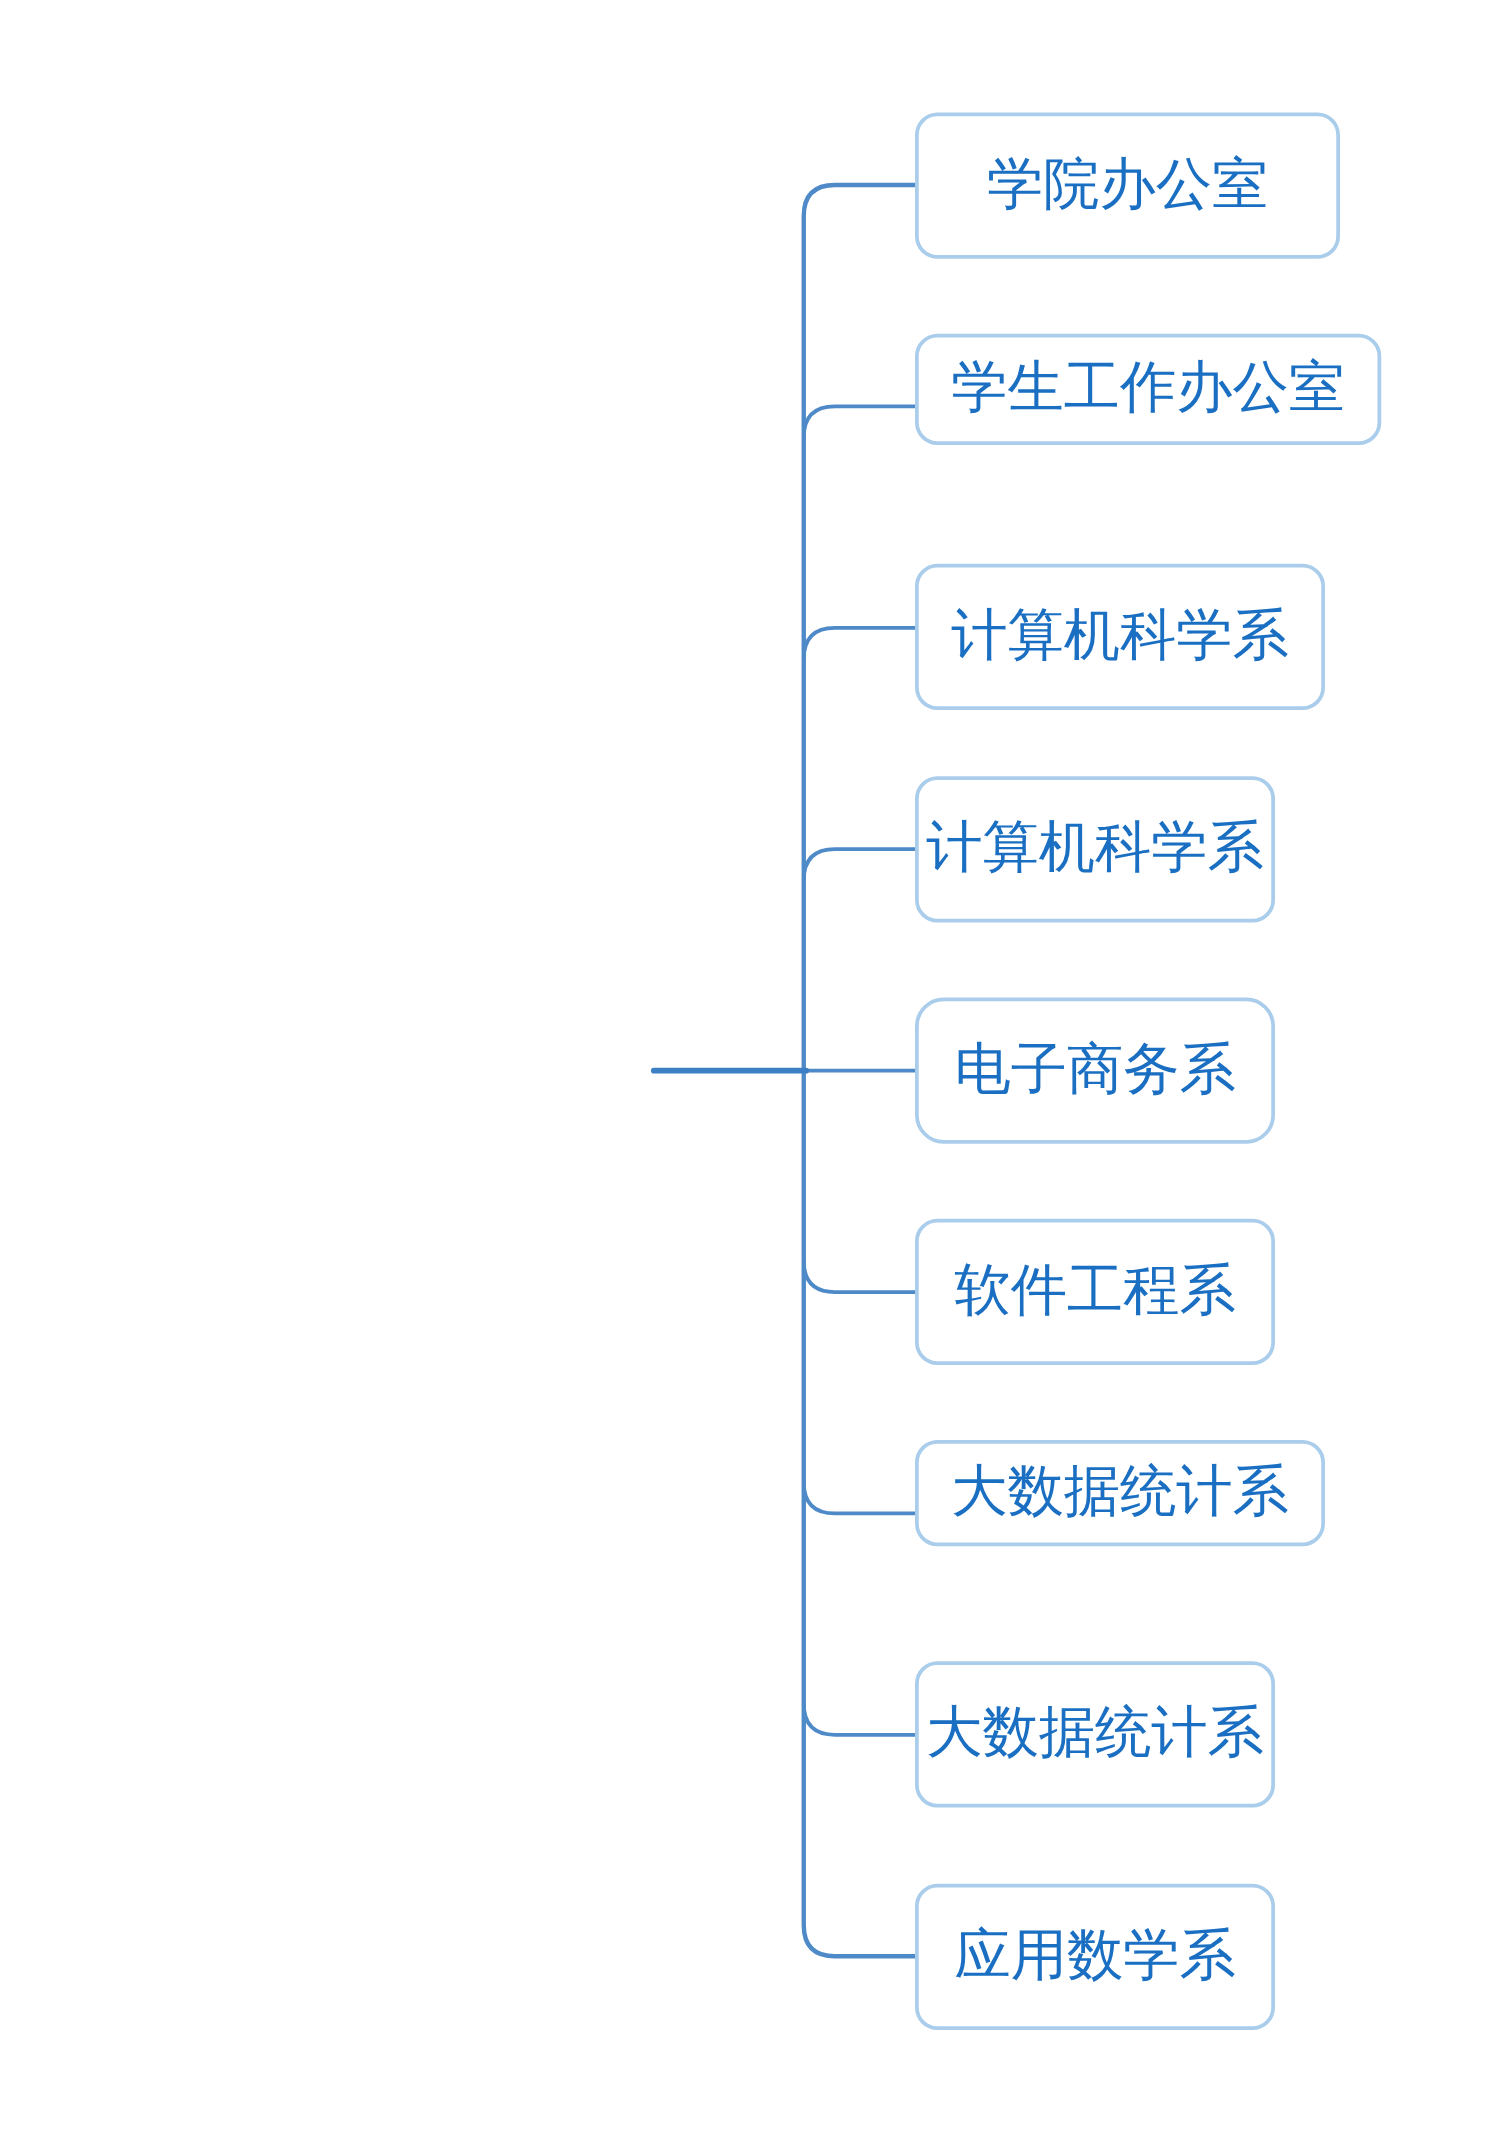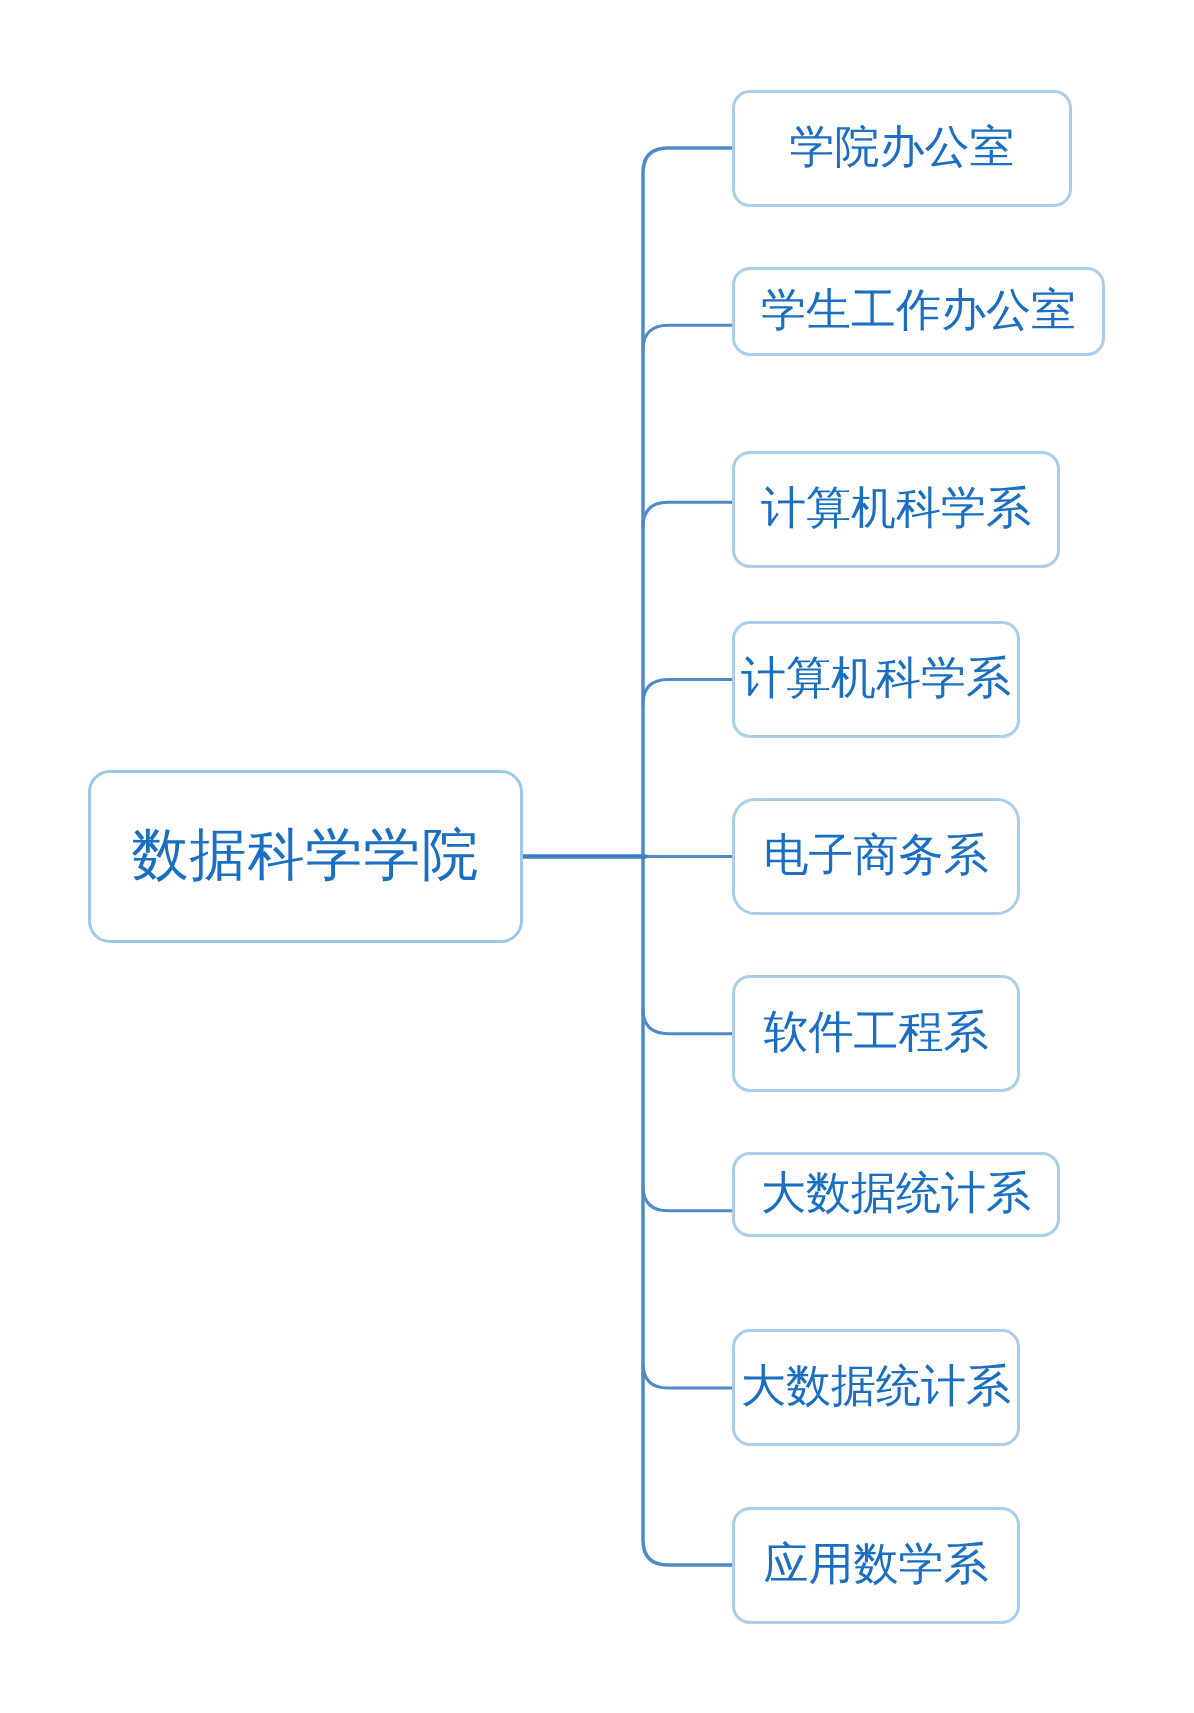--- a/index.html
+++ b/index.html
@@ -60,23 +60,20 @@
       <path d="M 732 325.125 H 668 Q 643 325.125 643 350.125" fill="none" stroke="#4e8ac8" stroke-width="3" stroke-linecap="round"></path>
       <path d="M 732 502.25 H 668 Q 643 502.25 643 527.25" fill="none" stroke="#4e8ac8" stroke-width="3" stroke-linecap="round"></path>
       <path d="M 732 679.375 H 668 Q 643 679.375 643 704.375" fill="none" stroke="#4e8ac8" stroke-width="3" stroke-linecap="round"></path>
       <path d="M 732 1033.625 H 668 Q 643 1033.625 643 1008.625" fill="none" stroke="#4e8ac8" stroke-width="3" stroke-linecap="round"></path>
       <path d="M 732 1210.75 H 668 Q 643 1210.75 643 1185.75" fill="none" stroke="#4e8ac8" stroke-width="3" stroke-linecap="round"></path>
       <path d="M 732 1387.875 H 668 Q 643 1387.875 643 1362.875" fill="none" stroke="#4e8ac8" stroke-width="3" stroke-linecap="round"></path>
       <path d="M 643 856.5 H 732" fill="none" stroke="#4e8ac8" stroke-width="3" stroke-linecap="round"></path>
       <path d="M 523 856.5 H 645" fill="none" stroke="#3d7fc4" stroke-width="4.5" stroke-linecap="round"></path>
     </svg>
 
-  <div class="node root-node" id="root-node" style="left: 88px; top: 770px; width: 435px; height: 173px;">
-    <span class="node-label">数据科学学院</span>
-  </div>
 
   <div id="children-layer">
       <div class="node child-node" style="left: 732px; top: 89.5px; width: 340px; height: 117px;">
         <span class="node-label">学院办公室</span>
       </div>
       <div class="node child-node" style="left: 732px; top: 266.625px; width: 373px; height: 89px;">
         <span class="node-label">学生工作办公室</span>
       </div>
       <div class="node child-node" style="left: 732px; top: 451px; width: 328px; height: 117px;">
         <span class="node-label">计算机科学系</span>

